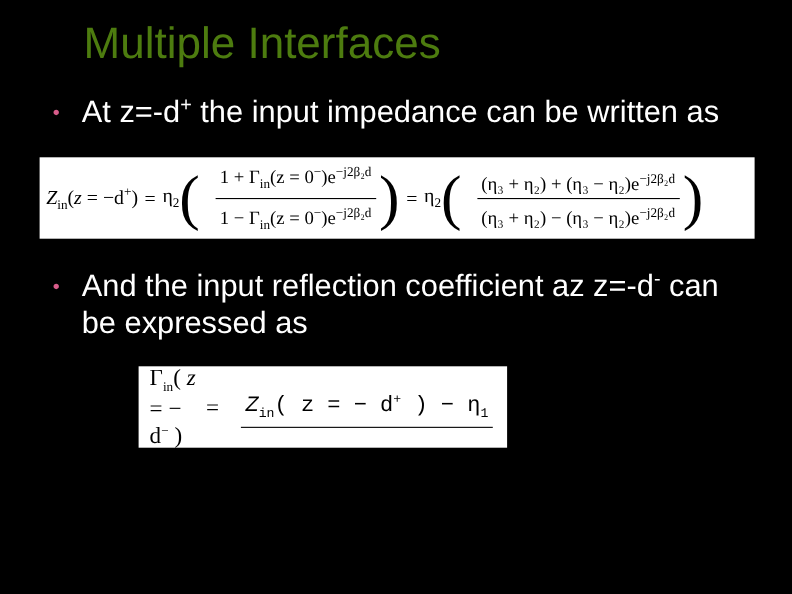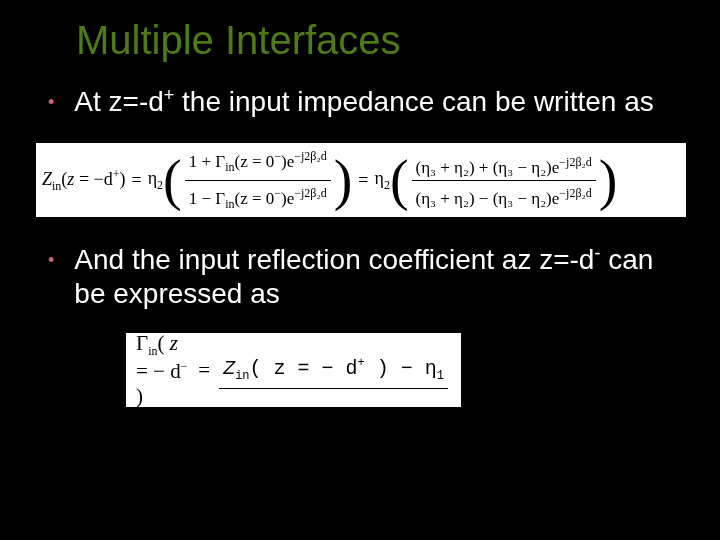--- a/index.html
+++ b/index.html
@@ -77,20 +77,21 @@
     flex-direction: column;
     align-items: center;
     vertical-align: middle;
     margin: 0 3px;
     font-size: 17px;
   }
   .frac .fnum, .frac .fden {
     padding: 2px 4px;
     line-height: 20px;
     white-space: nowrap;
+    margin-left: 11px;
   }
   .frac .fnum {
     border-bottom: 1px solid #000;
   }
   .paren {
     font-size: 56px;
     line-height: 56px;
     font-family: "Times New Roman", serif;
     margin: 0 0px;
   }

